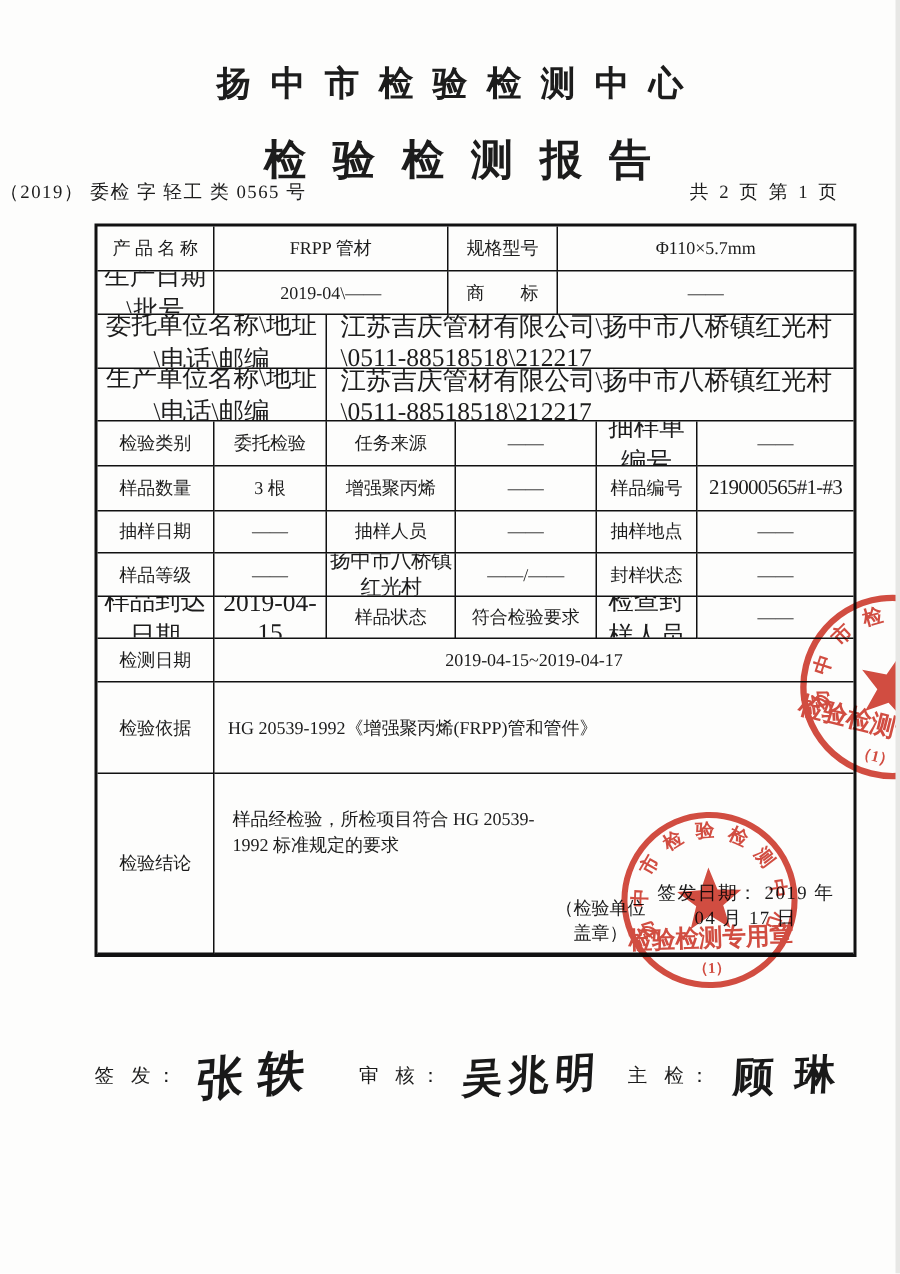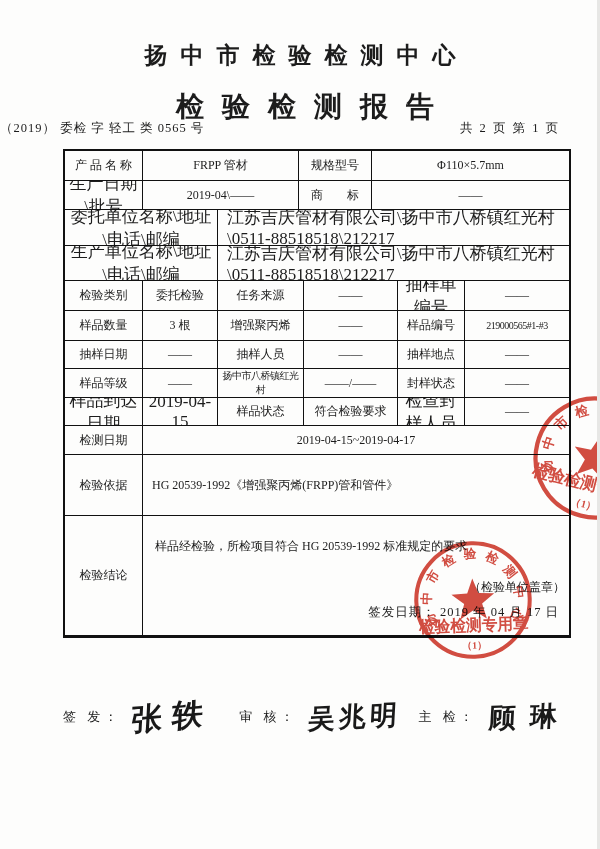--- a/index.html
+++ b/index.html
@@ -25,27 +25,27 @@
   .tbl{position:absolute;left:63px;top:149px;width:504px;border:2px solid #111;
     background:transparent;}
   .r{display:flex;width:504px;}
   .c{box-sizing:border-box;border-right:1px solid #111;border-bottom:1px solid #111;
     display:flex;align-items:center;justify-content:center;font-size:12px;
     text-align:center;overflow:hidden;}
   .c.last{border-right:none;}
   .r.bottom .c{border-bottom:none;}
   .c.left{justify-content:flex-start;text-align:left;padding-left:9px;}
   .sm{font-size:17px;}
-  .xs{font-size:10px;letter-spacing:-0.5px;}
+  .xs{font-size:14px;letter-spacing:-0.5px;}
   .h30{height:30px}.h29{height:29px}.h36{height:36px}.h35{height:35px}
   .h28{height:28px}.h61{height:61px}.h120{height:120px}.h51{height:51px}
   .w78{width:78px}.w156{width:156px}.w73{width:73px}.w197{width:197px}
   .w153{width:153px}.w351{width:351px}.w75{width:75px}.w86{width:86px}
   .w94{width:94px}.w67{width:67px}.w104{width:104px}.w426{width:426px}
-  .concl{flex-direction:column;align-items:stretch;justify-content:flex-start;}
+  .concl{flex-direction:row;align-items:stretch;justify-content:flex-start;}
   .concl .l1{margin:22px 12px 0 12px;text-align:left;font-size:12px;}
   .concl .sp{flex:1;}
   .concl .note{align-self:flex-end;margin:0 4px 4px 0;font-size:12px;}
   .concl .idate{align-self:flex-end;margin:4px 10px 14px 0;font-size:12.5px;
     letter-spacing:1px;}
   
   .seal{position:absolute;color:#cb2a1d;opacity:.84;mix-blend-mode:multiply;
     pointer-events:none;}
   .seal-main{left:410px;top:537px;width:126px;height:126px;transform:rotate(-2deg);}
   .seal-right{left:529px;top:392px;width:132px;height:132px;transform:rotate(14deg);}

